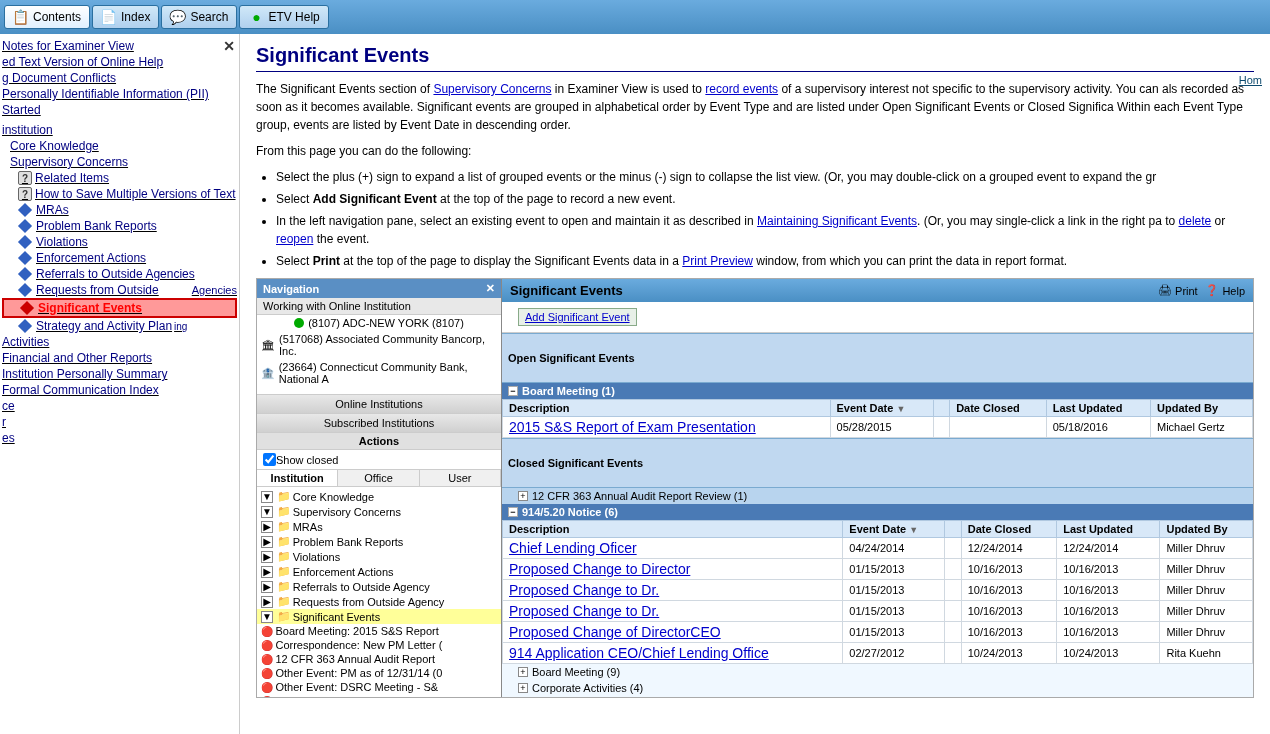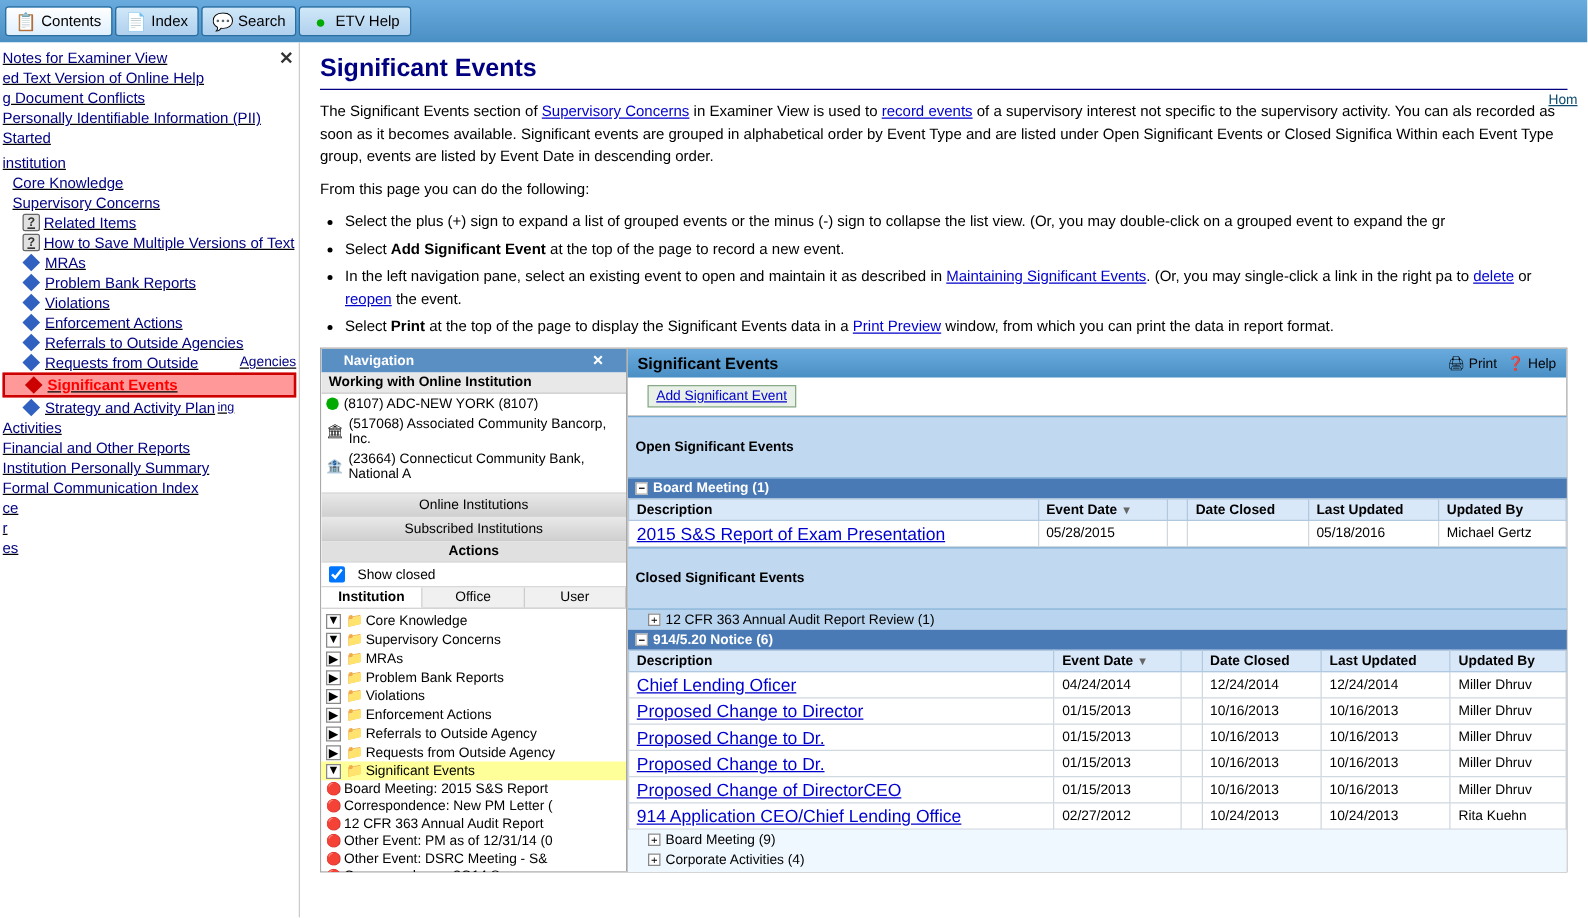--- a/index.html
+++ b/index.html
@@ -165,50 +165,51 @@
       border-right: 1px solid #888;
       background: #fff;
       display: flex;
       flex-direction: column;
       overflow: hidden;
     }
     .nav-panel-header {
       background: #5a8fc4;
       color: #fff;
       font-weight: bold;
-      padding: 3px 18px;
+      padding: 3px 6px;
       font-size: 11px;
       display: flex;
       align-items: center;
       justify-content: space-between;
     }
     .nav-panel-header-close {
       color: #fff;
       font-weight: bold;
       cursor: pointer;
     }
     .nav-section-title {
       background: #e8e8e8;
       border-bottom: 1px solid #ccc;
       padding: 2px 6px;
       font-size: 11px;
-      font-weight: bold;
+      font-weight: normal;
     }
     .nav-institution-list {
       overflow-y: auto;
       height: 80px;
       border-bottom: 1px solid #ccc;
     }
     .nav-inst-item {
       display: flex;
       align-items: center;
       padding: 2px 4px;
       font-size: 11px;
       cursor: pointer;
       gap: 4px;
+      justify-content: center;
     }
     .inst-dot-green {
       width: 10px; height: 10px;
       border-radius: 50%;
       background: #00aa00;
       flex-shrink: 0;
     }
     .inst-icon-building {
       font-size: 11px;
       flex-shrink: 0;
@@ -223,21 +224,21 @@
       padding: 3px 0;
       background: linear-gradient(to bottom, #e8e8e8, #d0d0d0);
       border: none;
       border-bottom: 1px solid #ccc;
       cursor: pointer;
       font-size: 11px;
     }
     .nav-show-closed {
       display: flex;
       align-items: center;
-      gap: 10px;
+      gap: 0;
       padding: 3px 6px;
       font-size: 11px;
       border-bottom: 1px solid #ccc;
     }
     .nav-tabs {
       display: flex;
       border-bottom: 1px solid #ccc;
       background: #f0f0f0;
     }
     .nav-tab {

